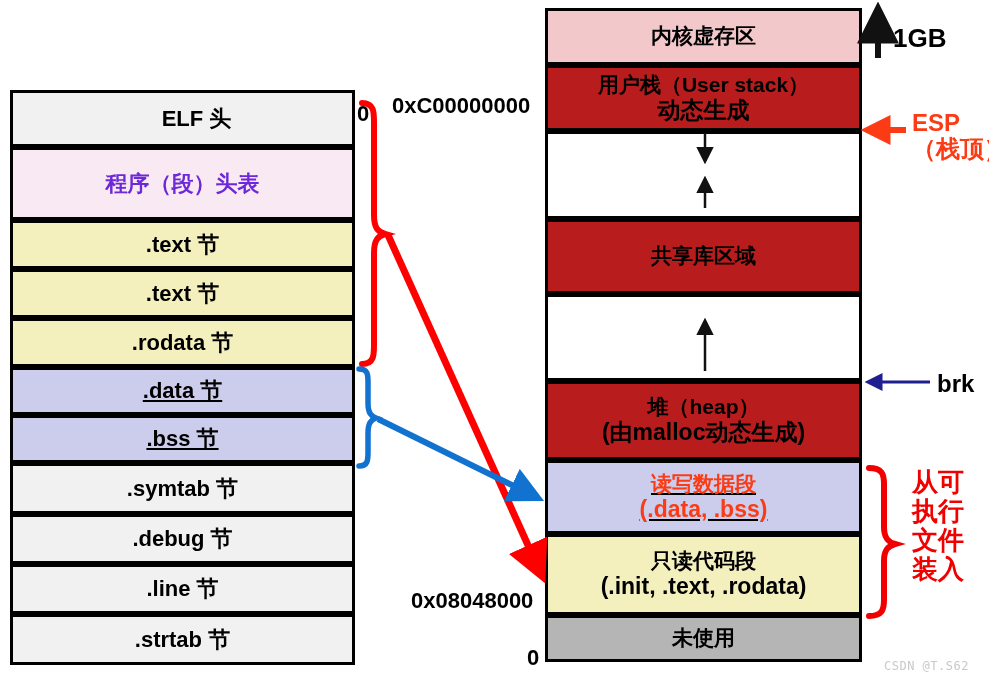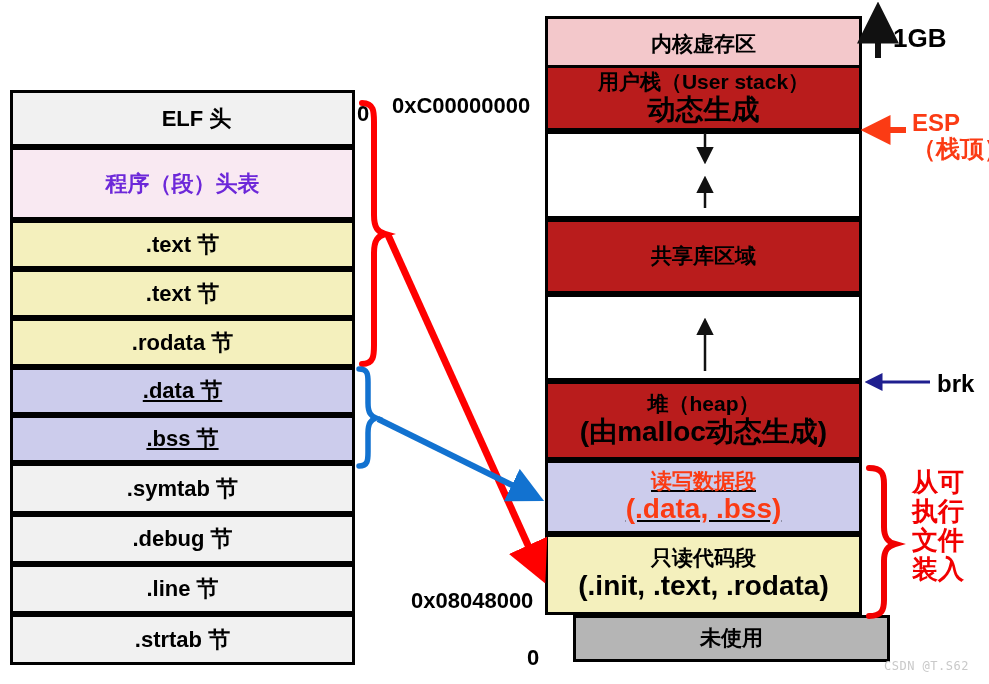--- a/index.html
+++ b/index.html
@@ -29,29 +29,29 @@
   
   #elf-table{position:absolute;left:10px;top:90px;width:345px;height:575px;}
   #elf-table .box{left:0;width:345px;font-size:22px;}
   .c-gray{background:#f1f1f1;}
   .c-pink{background:#f9e9f2;}
   .c-yellow{background:#f4f0bd;}
   .c-purple{background:#ccccec;text-decoration:underline;}
   .c-green{background:#b91c1c;}
   .c-red{background:#f3c8cb;}
   .c-white{background:#ffffff;}
-  .c-silver{background:#b5b5b5;margin-left:28px;}
+  .c-silver{background:#b5b5b5;}
   .t-purple{color:#6d28d9;}
   .t-red{color:#fb3b14;}
 
   
   #mem-map{position:absolute;left:545px;top:8px;width:317px;height:654px;}
   #mem-map .box{left:0;width:317px;font-size:21px;flex-direction:column;}
 
-  .sub{font-size:28px;font-weight:bold;}
+  .sub{font-size:23px;font-weight:bold;}
 
   
   .addr{
     position:absolute;
     font-size:22px;
     font-weight:bold;
     color:#000;
     white-space:nowrap;
   }
 
@@ -91,21 +91,21 @@
     <div class="box c-gray" style="top:373px;height:51px;">.symtab 节</div>
     <div class="box c-gray" style="top:424px;height:50px;">.debug 节</div>
     <div class="box c-gray" style="top:474px;height:50px;">.line 节</div>
     <div class="box c-gray" style="top:524px;height:51px;">.strtab 节</div>
   </div>
 
   <div class="addr" style="left:357px;top:101px;">0</div>
 
   <div id="mem-map">
 
-    <div class="box c-red" style="top:8px;height:57px;">
+    <div class="box c-red" style="top:0px;height:57px;">
       <span>内核虚存区</span>
     </div>
 
     <div class="box c-green" style="top:57px;height:66px;">
       <span>用户栈（User stack）</span>
       <span class="sub">动态生成</span>
     </div>
 
     <div class="box c-white" style="top:123px;height:88px;"></div>
 

